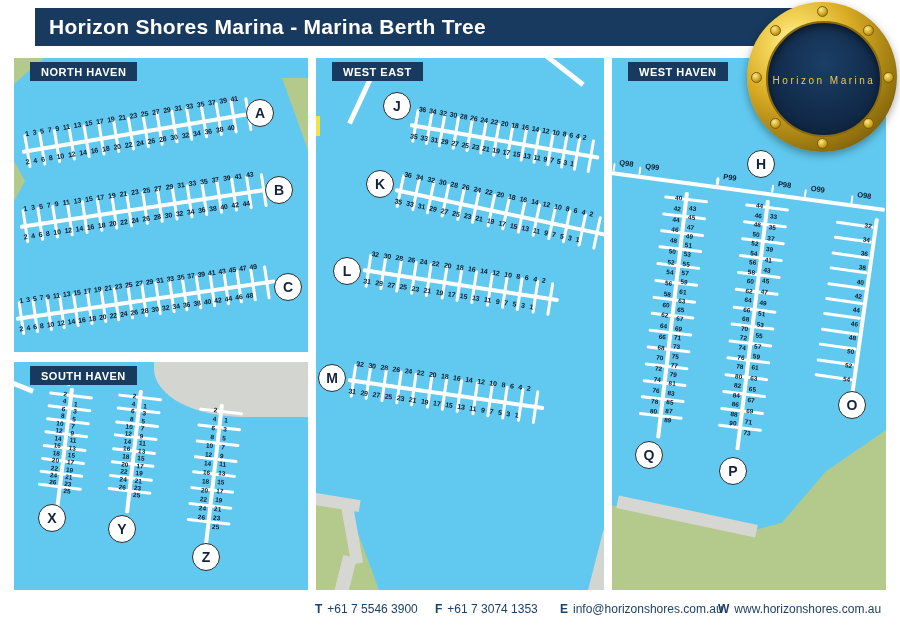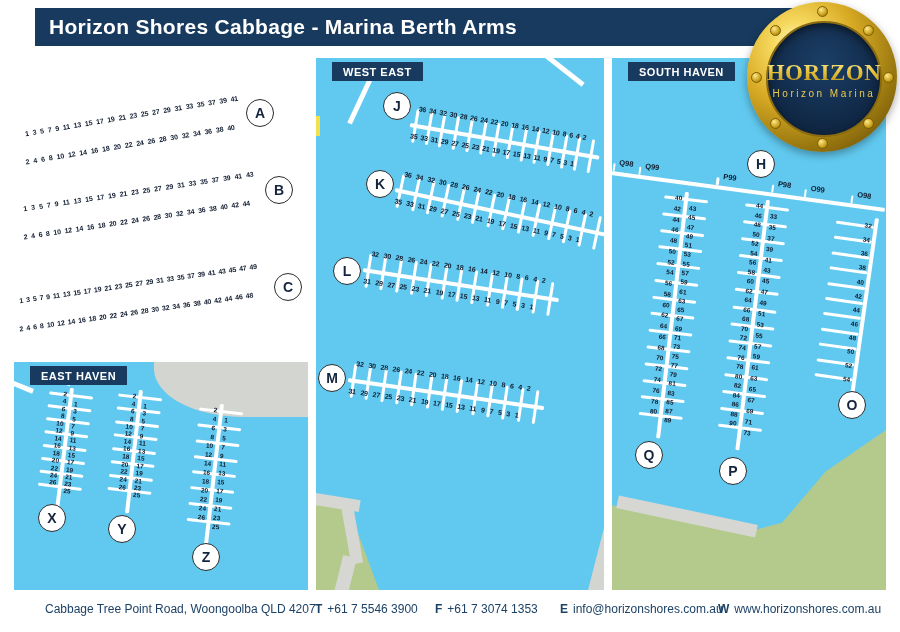--- a/index.html
+++ b/index.html
@@ -70,47 +70,53 @@
   .f-addr{position:absolute;left:45px;top:4px;font-size:12px;color:#1c4166;}
   .f-item{position:absolute;top:4px;font-size:12px;color:#1c4166;}
   .f-item b{font-weight:bold;margin-right:5px;}
 </style>
 </head>
 <body>
 
 <div class="stage">
 
   <div class="titlebar">
-    <h1>Horizon Shores Cabbage - Marina Berth Arms</h1>
+    <h1>Horizon Shores Marina - Marina Berth Tree</h1>
   </div>
 
+  <div class="panel" id="p-north">
+    <div class="shape olive tl"></div>
+    <div class="shape olive tr"></div>
+    <div class="shape olive lw"></div>
+    <div class="panel-label">NORTH HAVEN</div>
+  </div>
 
   <div class="panel" id="p-south">
     <div class="shape glnd gblob"></div>
     <div class="shape slip1"></div>
     <div class="shape slip2"></div>
-    <div class="panel-label">EAST HAVEN</div>
+    <div class="panel-label">SOUTH HAVEN</div>
   </div>
 
   <div class="panel" id="p-west">
     <div class="shape band1"></div>
     <div class="shape band2"></div>
     <div class="shape ymark"></div>
     <div class="shape olive landbl"></div>
     <div class="shape groad r1"></div>
     <div class="shape groad r2"></div>
     <div class="shape groad r3"></div>
     <div class="shape glnd landbr"></div>
     <div class="panel-label">WEST EAST</div>
   </div>
 
   <div class="panel" id="p-east">
     <div class="shape olive land"></div>
     <div class="shape groad road"></div>
-    <div class="panel-label">SOUTH HAVEN</div>
+    <div class="panel-label">WEST HAVEN</div>
   </div>
 
   <div id="map-layer">
       <div class="arm" style="left: 22px; top: 130px; width: 238px; height: 44px; transform: rotate(-9.5deg); transform-origin: 0px 50%;">
         <div class="bar" style="left: 0px; top: 20px; width: 238px; height: 4px;"></div>
         <div class="bar" style="left: 4px; top: 5px; width: 3px; height: 34px;"></div>
         <div class="bar" style="left: 18.9px; top: 5px; width: 3px; height: 34px;"></div>
         <div class="bar" style="left: 33.9px; top: 5px; width: 3px; height: 34px;"></div>
         <div class="bar" style="left: 48.8px; top: 5px; width: 3px; height: 34px;"></div>
         <div class="bar" style="left: 63.7px; top: 5px; width: 3px; height: 34px;"></div>
@@ -850,26 +856,24 @@
     <div class="logo-ring"></div>
     <div class="rivet" style="left:135.5px;top:69.5px"></div>
     <div class="rivet" style="left:116px;top:116px"></div>
     <div class="rivet" style="left:69.5px;top:135.5px"></div>
     <div class="rivet" style="left:23px;top:116px"></div>
     <div class="rivet" style="left:3.5px;top:69.5px"></div>
     <div class="rivet" style="left:23px;top:23px"></div>
     <div class="rivet" style="left:69.5px;top:3.5px"></div>
     <div class="rivet" style="left:116px;top:23px"></div>
     <div class="logo-inner">
-      <div class="logo-word">HORIZON</div>
       <div class="logo-tag">Horizon Marina</div>
     </div>
   </div>
 
   <div class="footer">
-    <span class="f-addr">Cabbage Tree Point Road, Woongoolba QLD 4207</span>
     <span class="f-item" style="left:315px"><b>T</b><span>+61 7 5546 3900</span></span>
     <span class="f-item" style="left:435px"><b>F</b><span>+61 7 3074 1353</span></span>
     <span class="f-item" style="left:560px"><b>E</b><span>info@horizonshores.com.au</span></span>
     <span class="f-item" style="left:718px"><b>W</b><span>www.horizonshores.com.au</span></span>
   </div>
 
 </div>
 
 </body></html>

